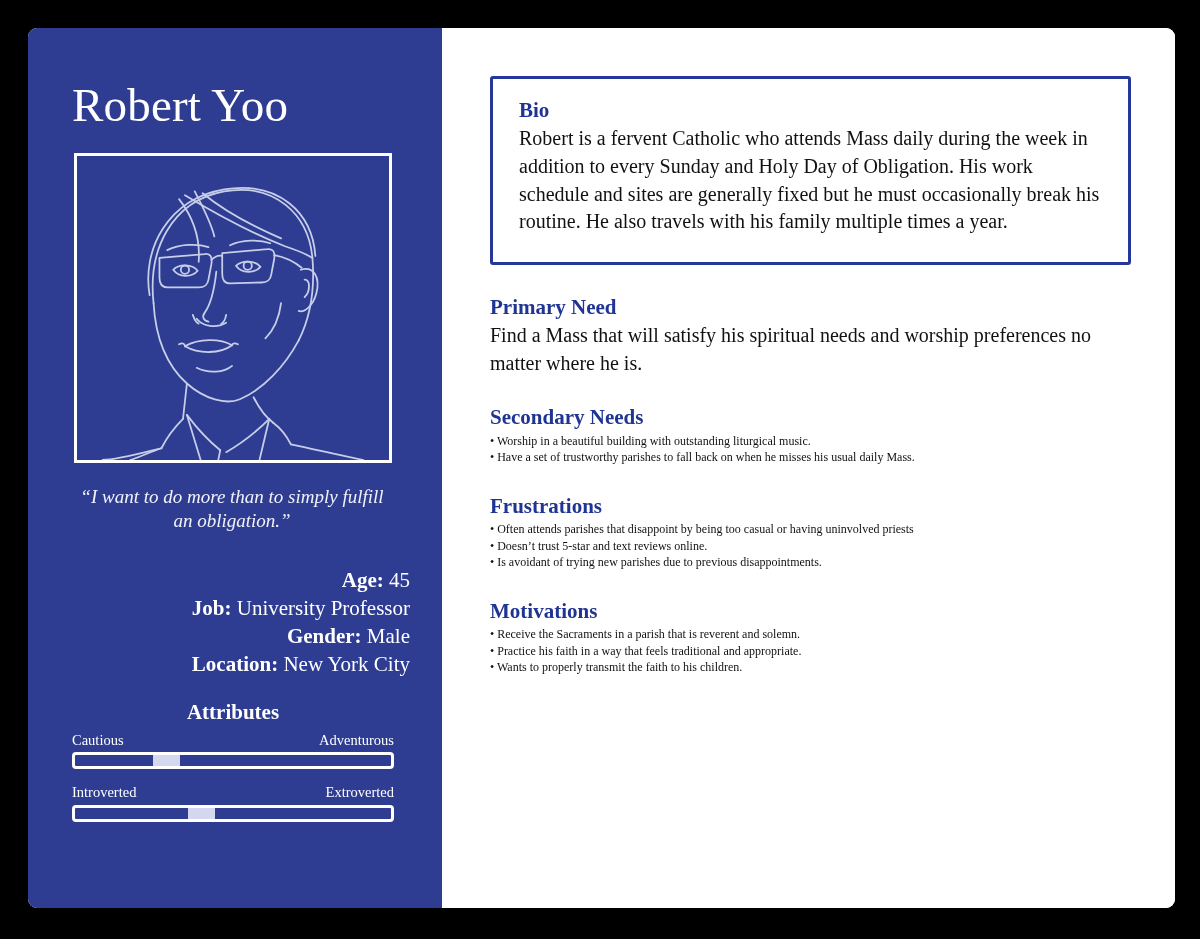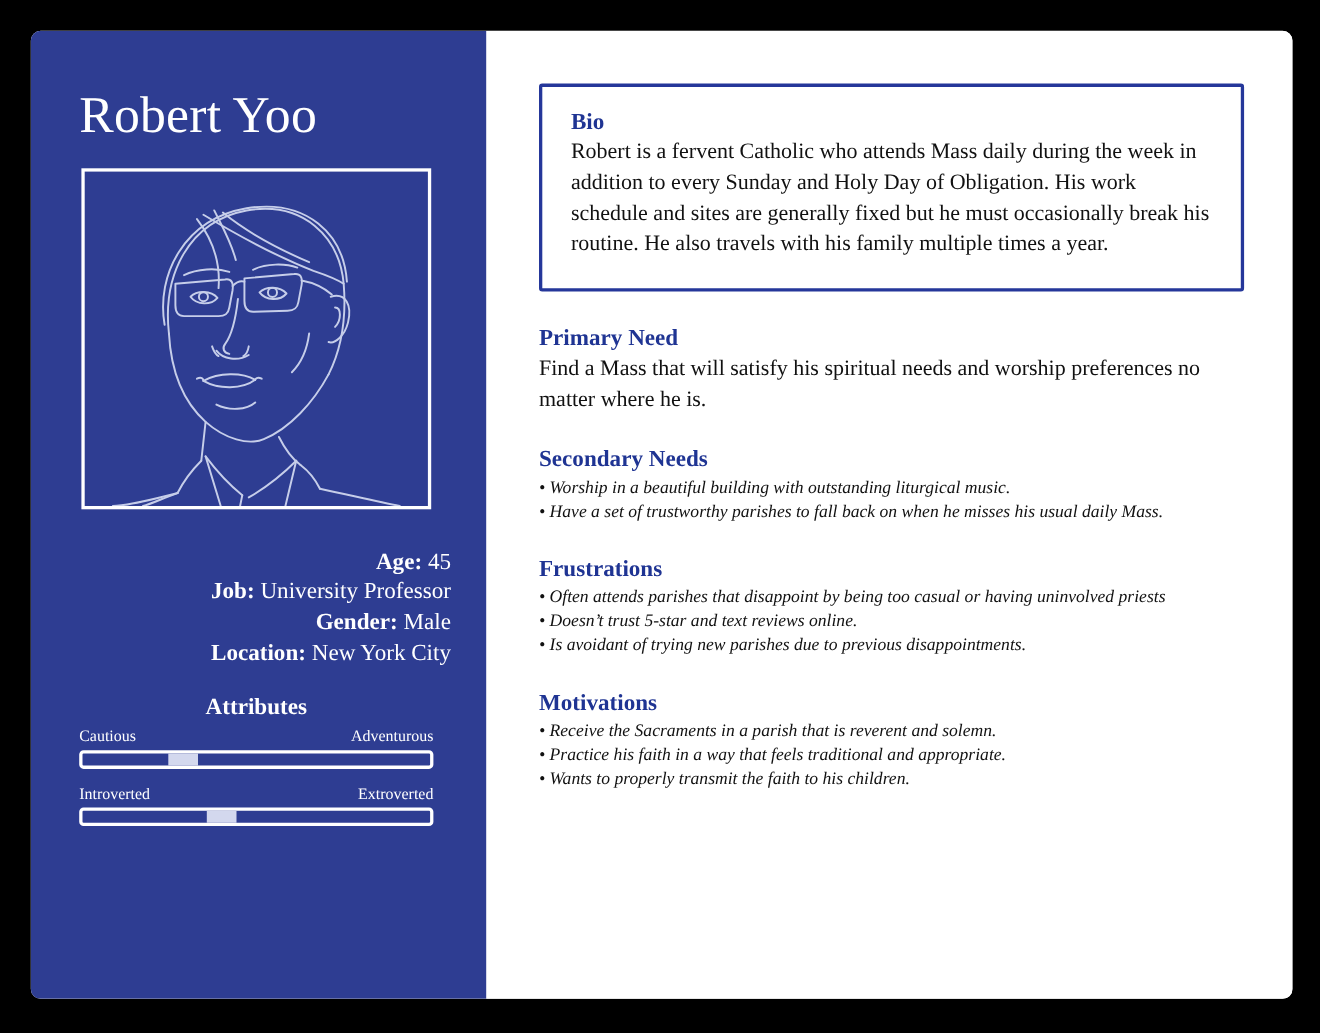--- a/index.html
+++ b/index.html
@@ -124,21 +124,21 @@
     font-size: 21px;
     line-height: 1.35;
     margin-bottom: 1px;
   }
   .body-text {
     color: #111111;
     font-size: 20px;
     line-height: 1.38;
   }
   .section { margin-bottom: 26px; }
-  .bullet { color: #111111; font-size: 16px; line-height: 1.38; font-style: italic; }
+  .bullet { color: #111111; font-size: 12px; line-height: 1.38; }
 </style>
 </head>
 <body>
 
 <div class="card">
 
   <div class="sidebar">
 
     <h1 class="persona-name">Robert Yoo</h1>
 
@@ -201,20 +201,21 @@
           <path d="M196 268 C182 282 166 294 152 302"></path>
           <path d="M146 300 L144 310"></path>
 
           <path d="M86 298 C62 304 40 310 26 310"></path>
           <path d="M218 294 C246 300 272 306 292 310"></path>
           <path d="M86 298 C74 302 62 308 54 310"></path>
         </g>
       </svg>
     </div>
 
+    <div class="quote">“I want to do more than to simply fulfill an obligation.”</div>
 
     <div class="facts">
       <div class="fact-row">
         <span class="fact-key">Age:</span>
         <span class="fact-val">45</span>
       </div>
       <div class="fact-row">
         <span class="fact-key">Job:</span>
         <span class="fact-val">University Professor</span>
       </div>

